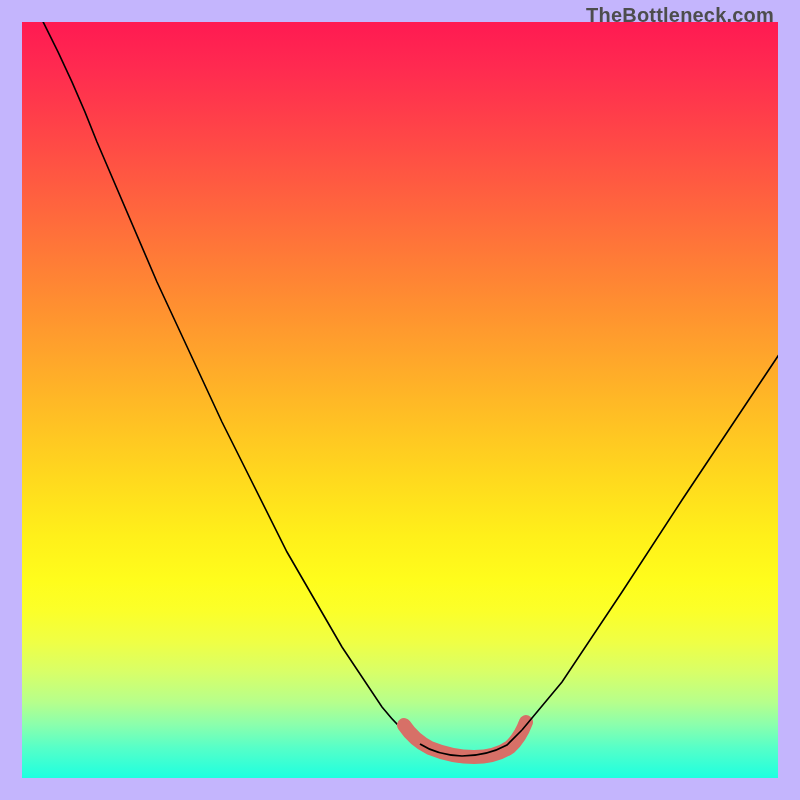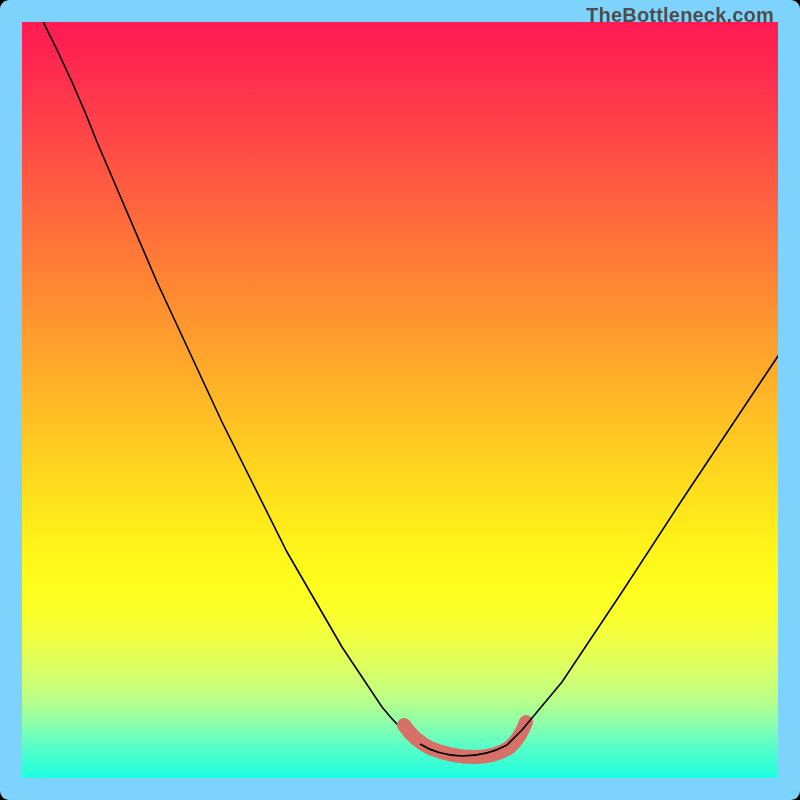--- a/index.html
+++ b/index.html
@@ -7,22 +7,21 @@
     padding: 0;
     width: 800px;
     height: 800px;
     background: #000;
     overflow: hidden;
     font-family: Arial, Helvetica, sans-serif;
   }
   .frame {
     position: absolute;
     inset: 0;
-    background: #7dd3fc;
-    border-radius: 9px;
+    background: #c4b5fd;
   }
   .plot-area {
     position: absolute;
     left: 22px;
     top: 22px;
     width: 756px;
     height: 756px;
     overflow: hidden;
   }
   .gradient-bg {

